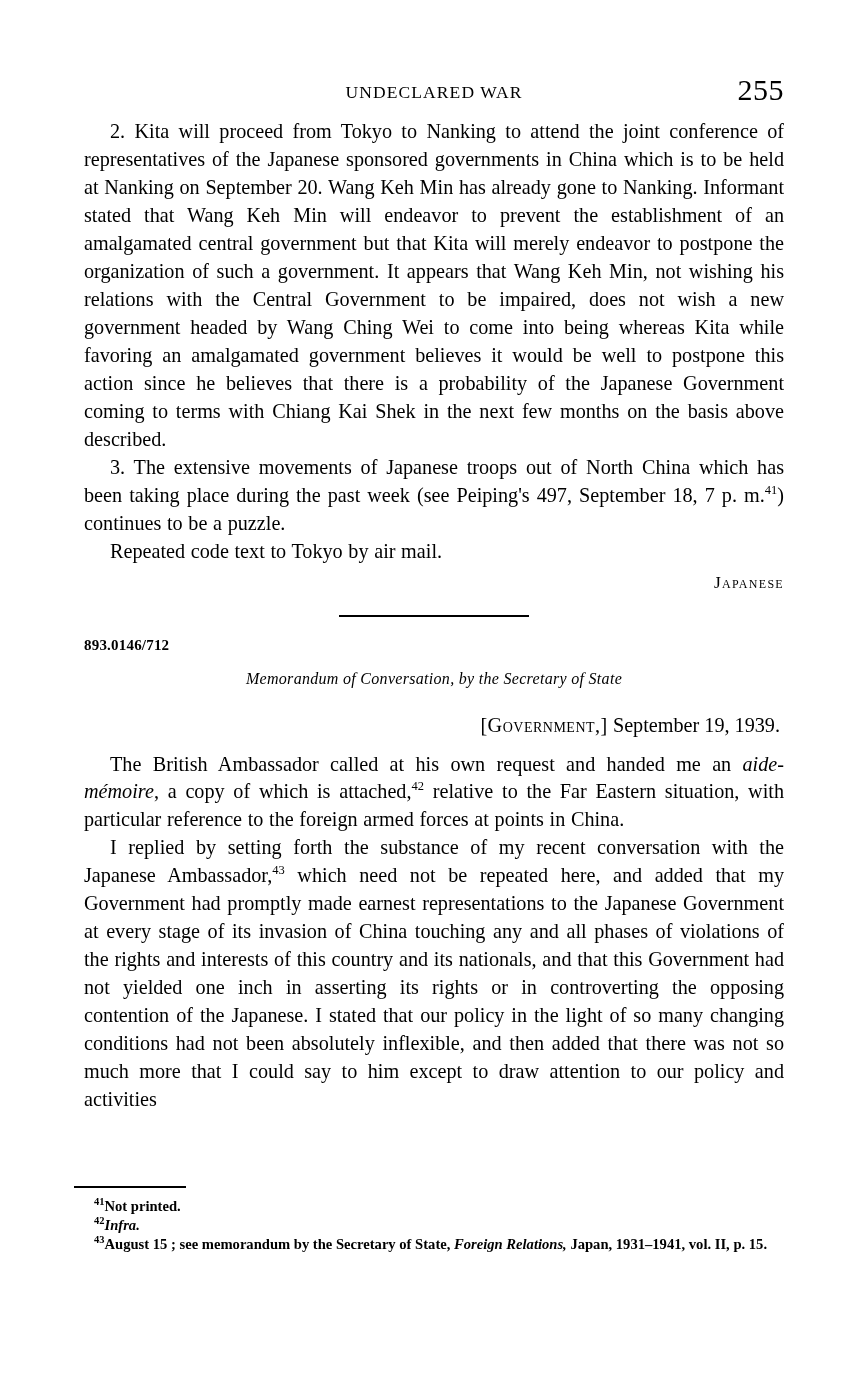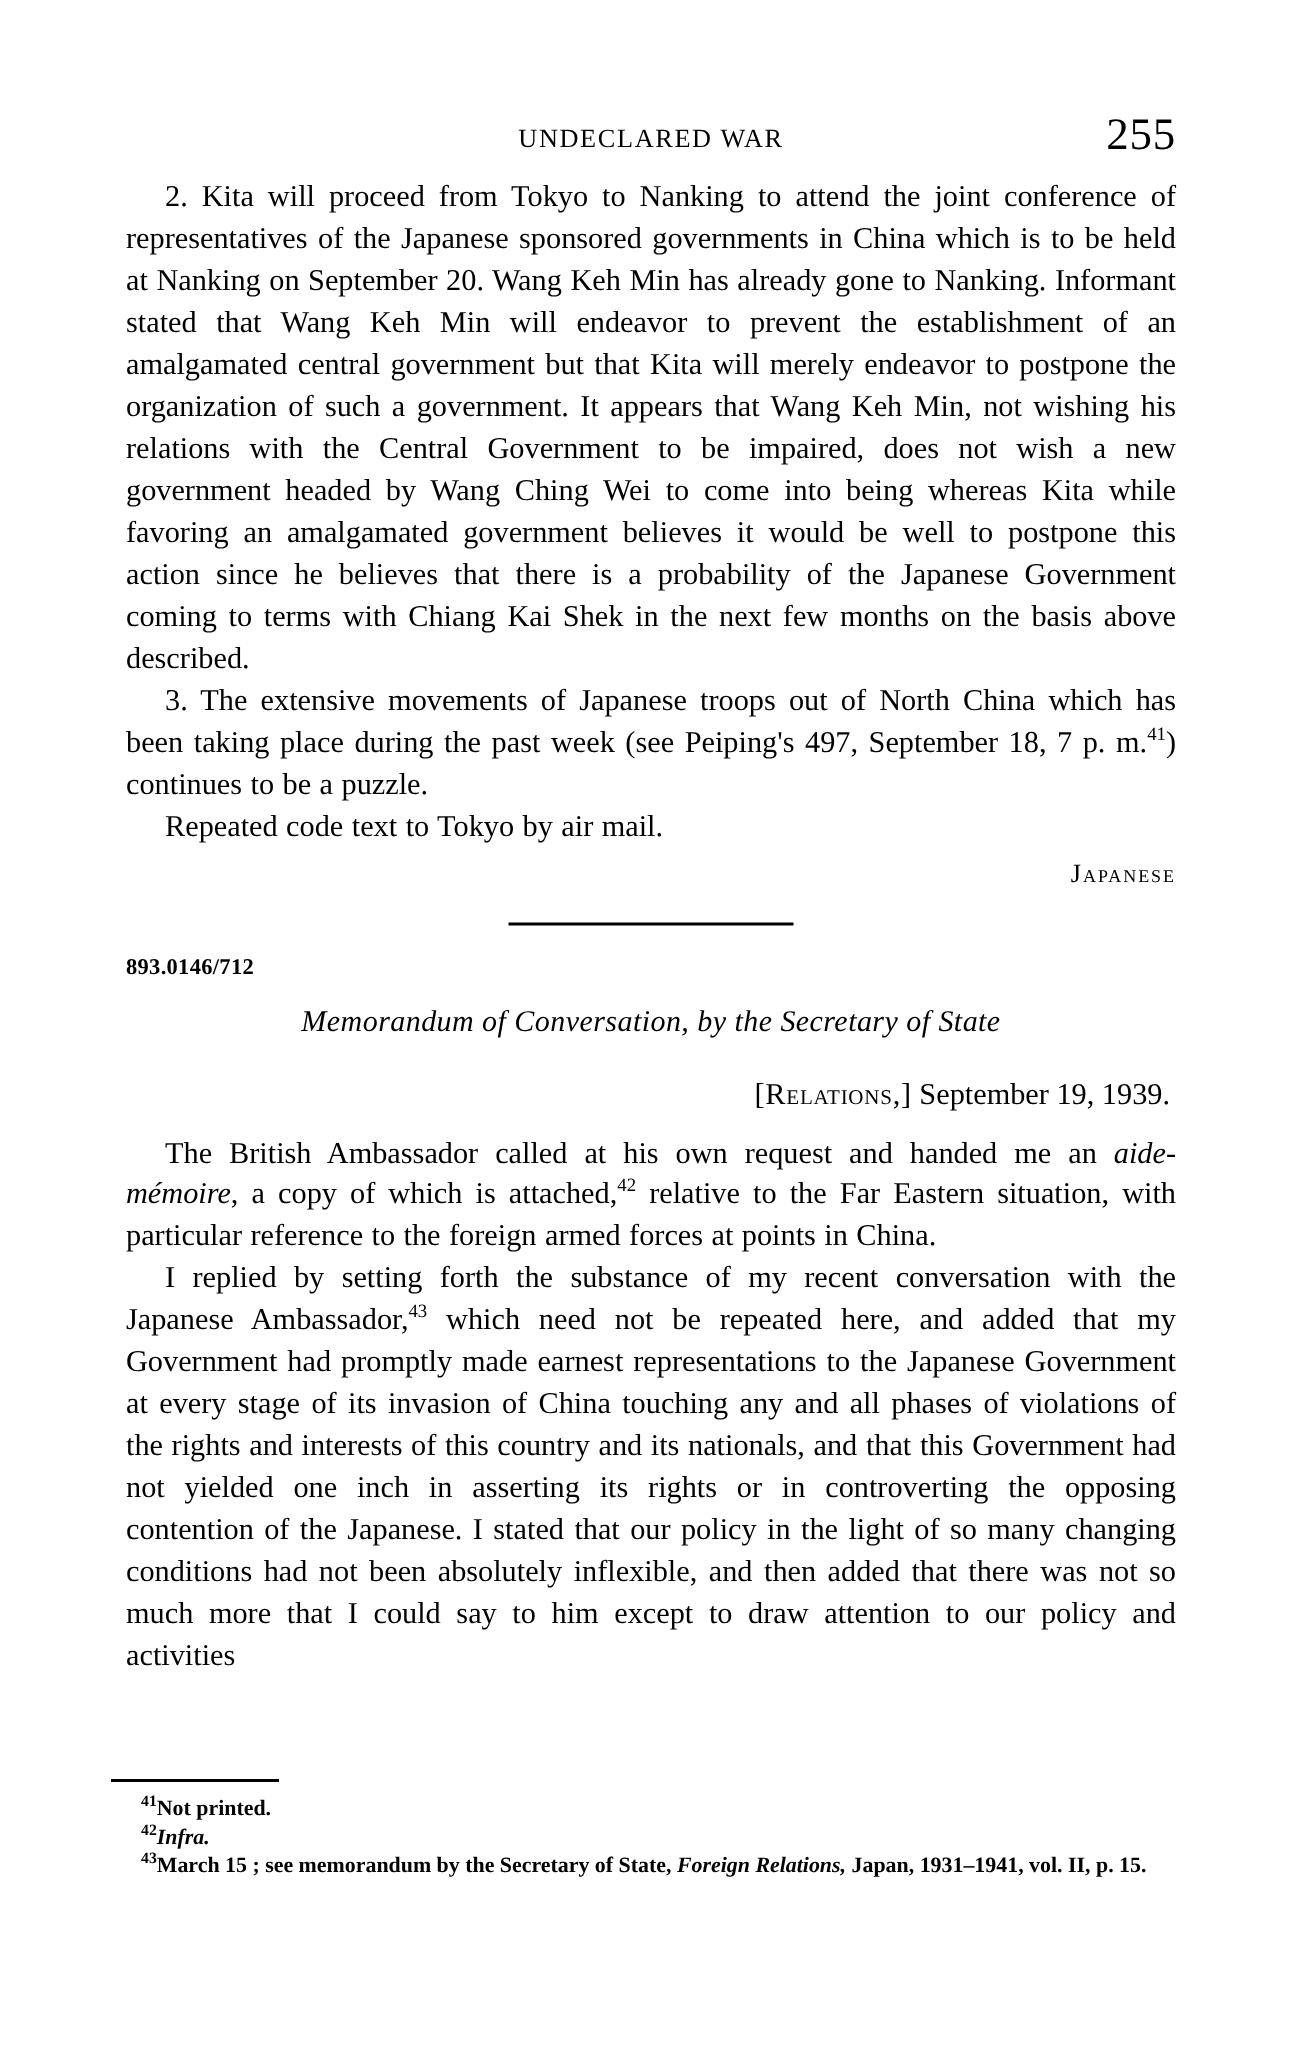--- a/index.html
+++ b/index.html
@@ -78,21 +78,21 @@
   }
   .docnum {
     font-size: 15px;
     font-weight: bold;
     letter-spacing: 0.2px;
     margin-bottom: 16px;
   }
   .doc-title {
     text-align: center;
     font-style: italic;
-    font-size: 20px;
+    font-size: 16px;
     letter-spacing: 0.3px;
     margin-bottom: 26px;
   }
   .dateline {
     text-align: right;
     font-size: 20.2px;
     margin-bottom: 14px;
     padding-right: 4px;
   }
   .dateline .sc {
@@ -152,28 +152,28 @@
     <p class="body indent">Repeated code text to Tokyo by air mail.</p>
 
     <div class="signature">Japanese</div>
 
     <div class="rule"></div>
 
     <div class="docnum">893.0146/712</div>
 
     <div class="doc-title">Memorandum of Conversation, by the Secretary of State</div>
 
-    <div class="dateline"><span class="sc">[Relations,]</span><span> September 19, 1939.</span></div>
+    <div class="dateline"><span class="sc">[Government,]</span><span> September 19, 1939.</span></div>
 
     <p class="body indent"><span>The British Ambassador called at his own request and handed me an </span><span class="ital">aide-mémoire</span><span>, a copy of which is attached,</span><sup>42</sup><span> relative to the Far Eastern situation, with particular reference to the foreign armed forces at points in China.</span></p>
 
     <p class="body indent"><span>I replied by setting forth the substance of my recent conversation with the Japanese Ambassador,</span><sup>43</sup><span> which need not be repeated here, and added that my Government had promptly made earnest representations to the Japanese Government at every stage of its invasion of China touching any and all phases of violations of the rights and interests of this country and its nationals, and that this Government had not yielded one inch in asserting its rights or in controverting the opposing contention of the Japanese. I stated that our policy in the light of so many changing conditions had not been absolutely inflexible, and then added that there was not so much more that I could say to him except to draw attention to our policy and activities</span></p>
 
   </div>
 
   <div class="footnotes">
     <div class="fn-rule"></div>
     <p class="fn"><sup>41</sup><span>Not printed.</span></p>
     <p class="fn"><sup>42</sup><span class="ital">Infra.</span></p>
-    <p class="fn"><sup>43</sup><span>March 15 ; see memorandum by the Secretary of State, </span><span class="ital">Foreign Relations,</span><span> Japan, 1931–1941, vol. II, p. 15.</span></p>
+    <p class="fn"><sup>43</sup><span>August 15 ; see memorandum by the Secretary of State, </span><span class="ital">Foreign Relations,</span><span> Japan, 1931–1941, vol. II, p. 15.</span></p>
   </div>
 
 </div>
 
 </body></html>

